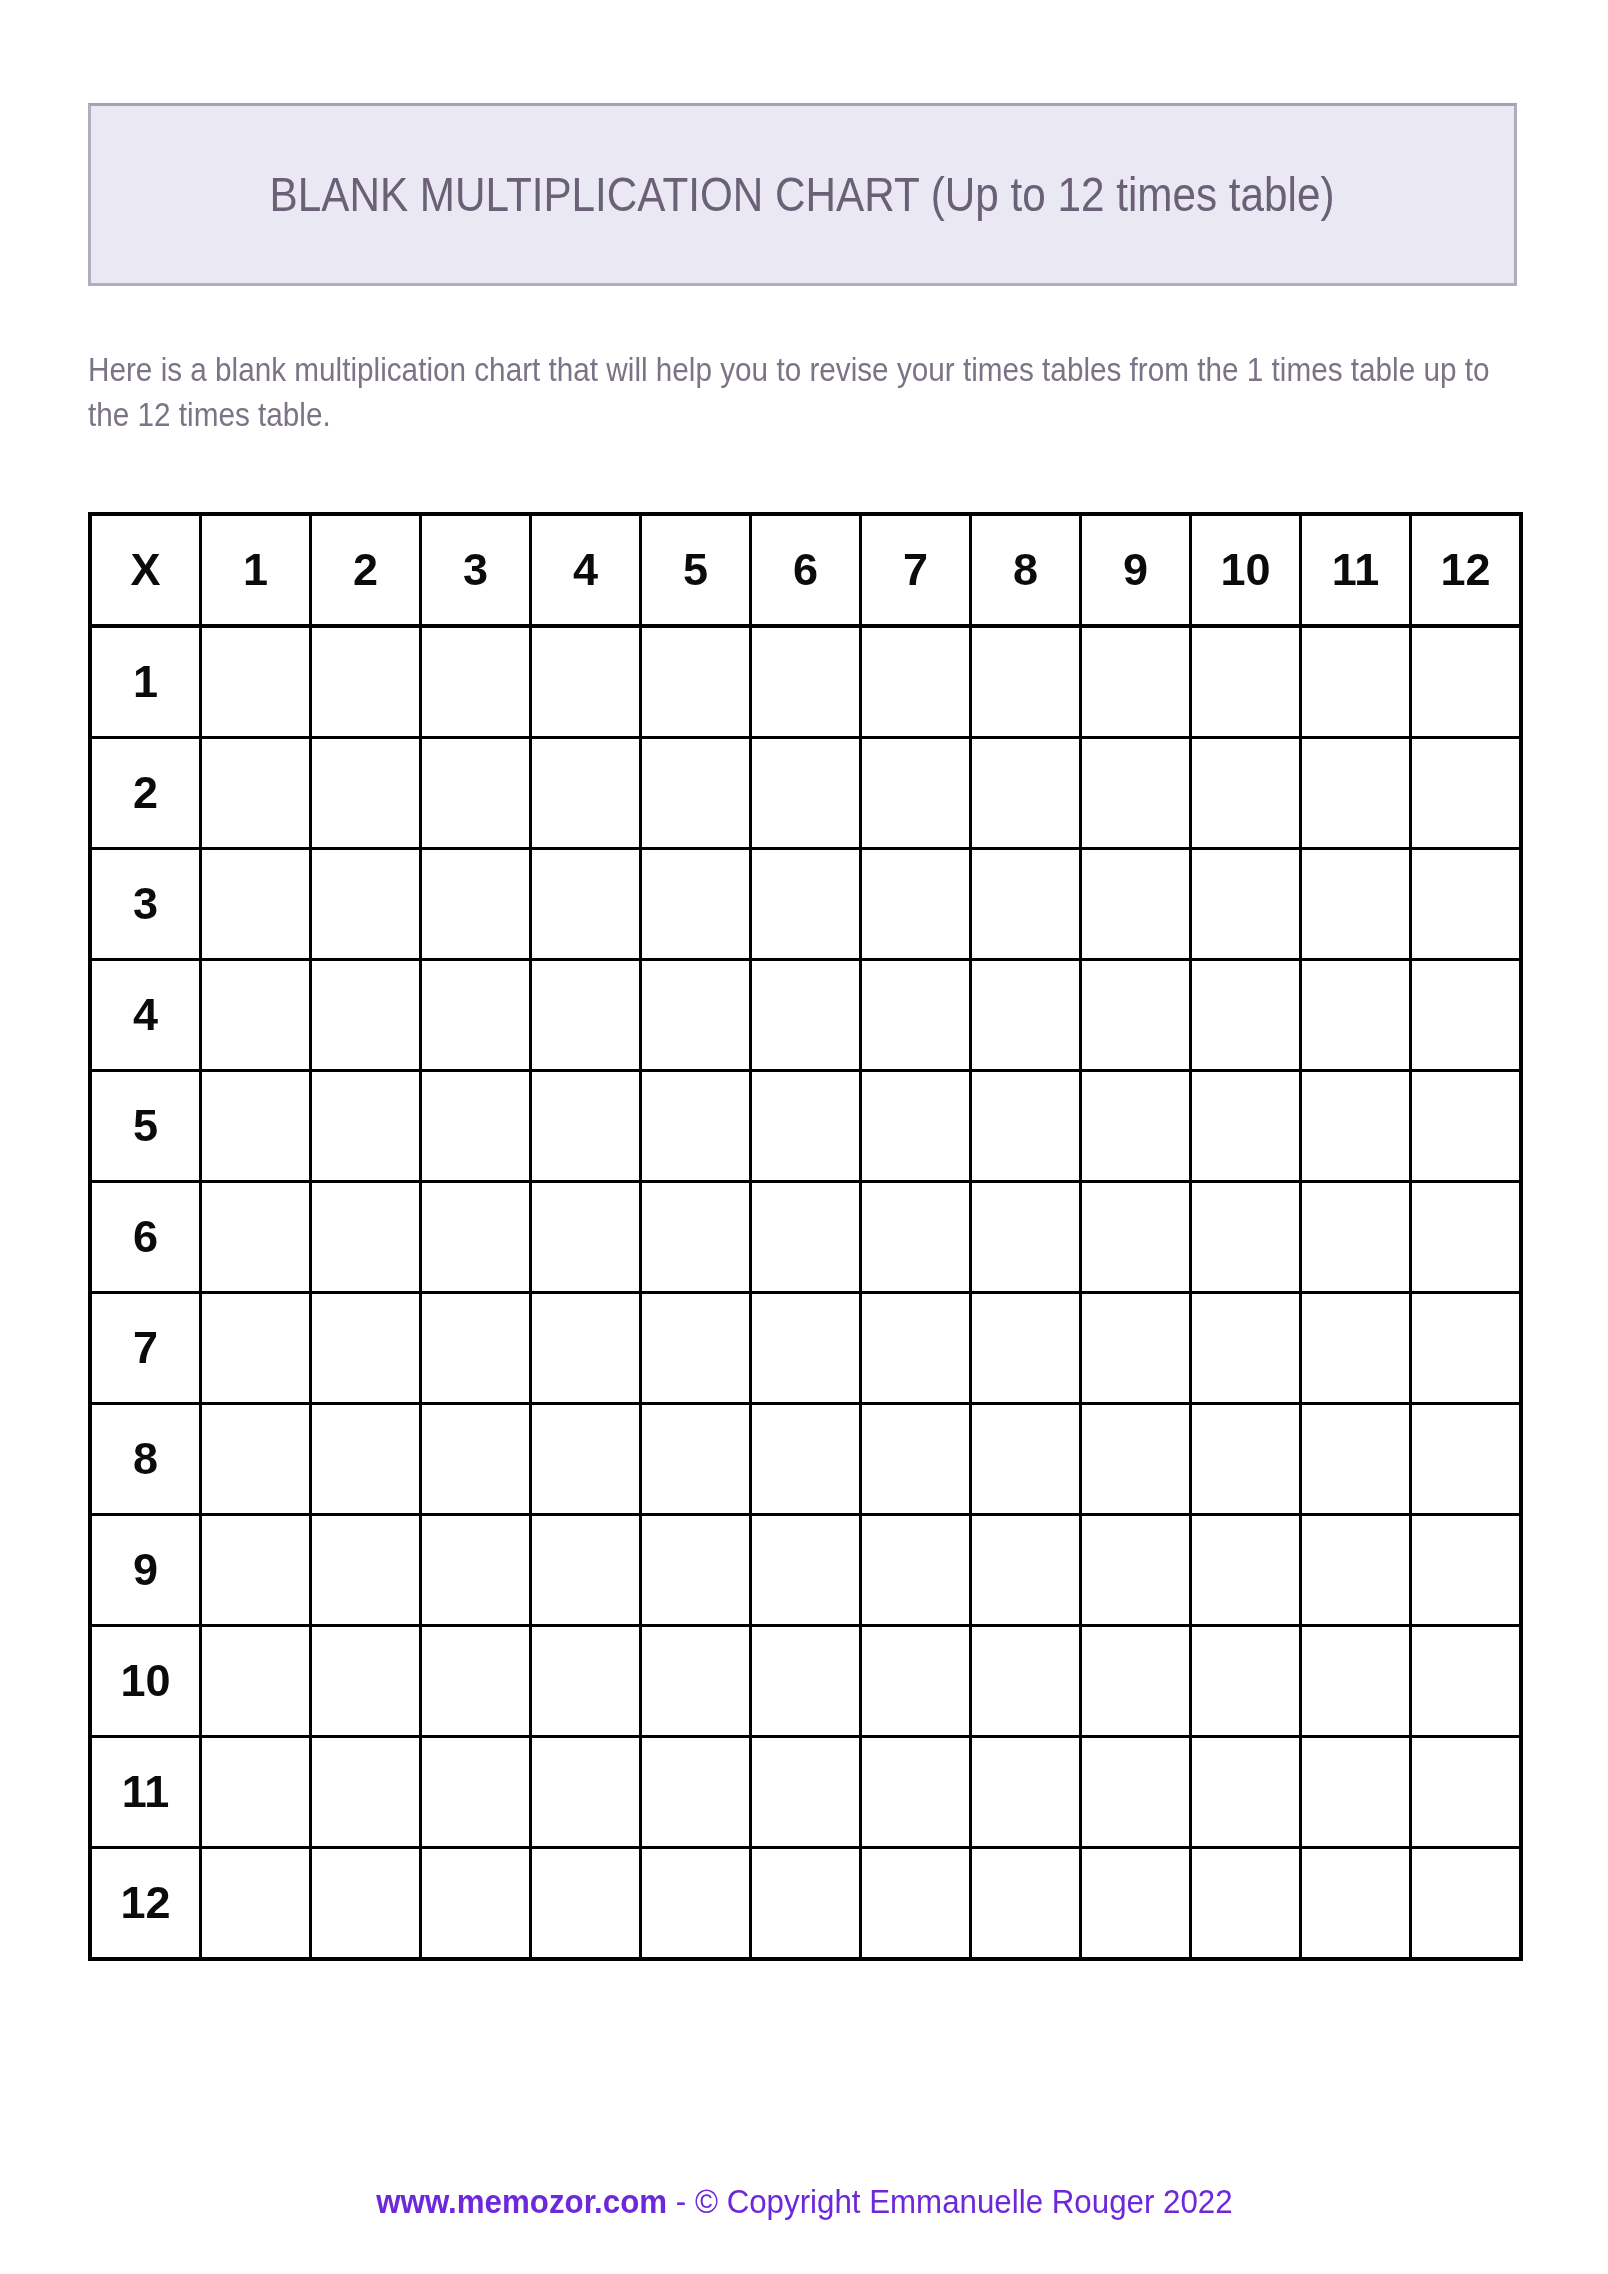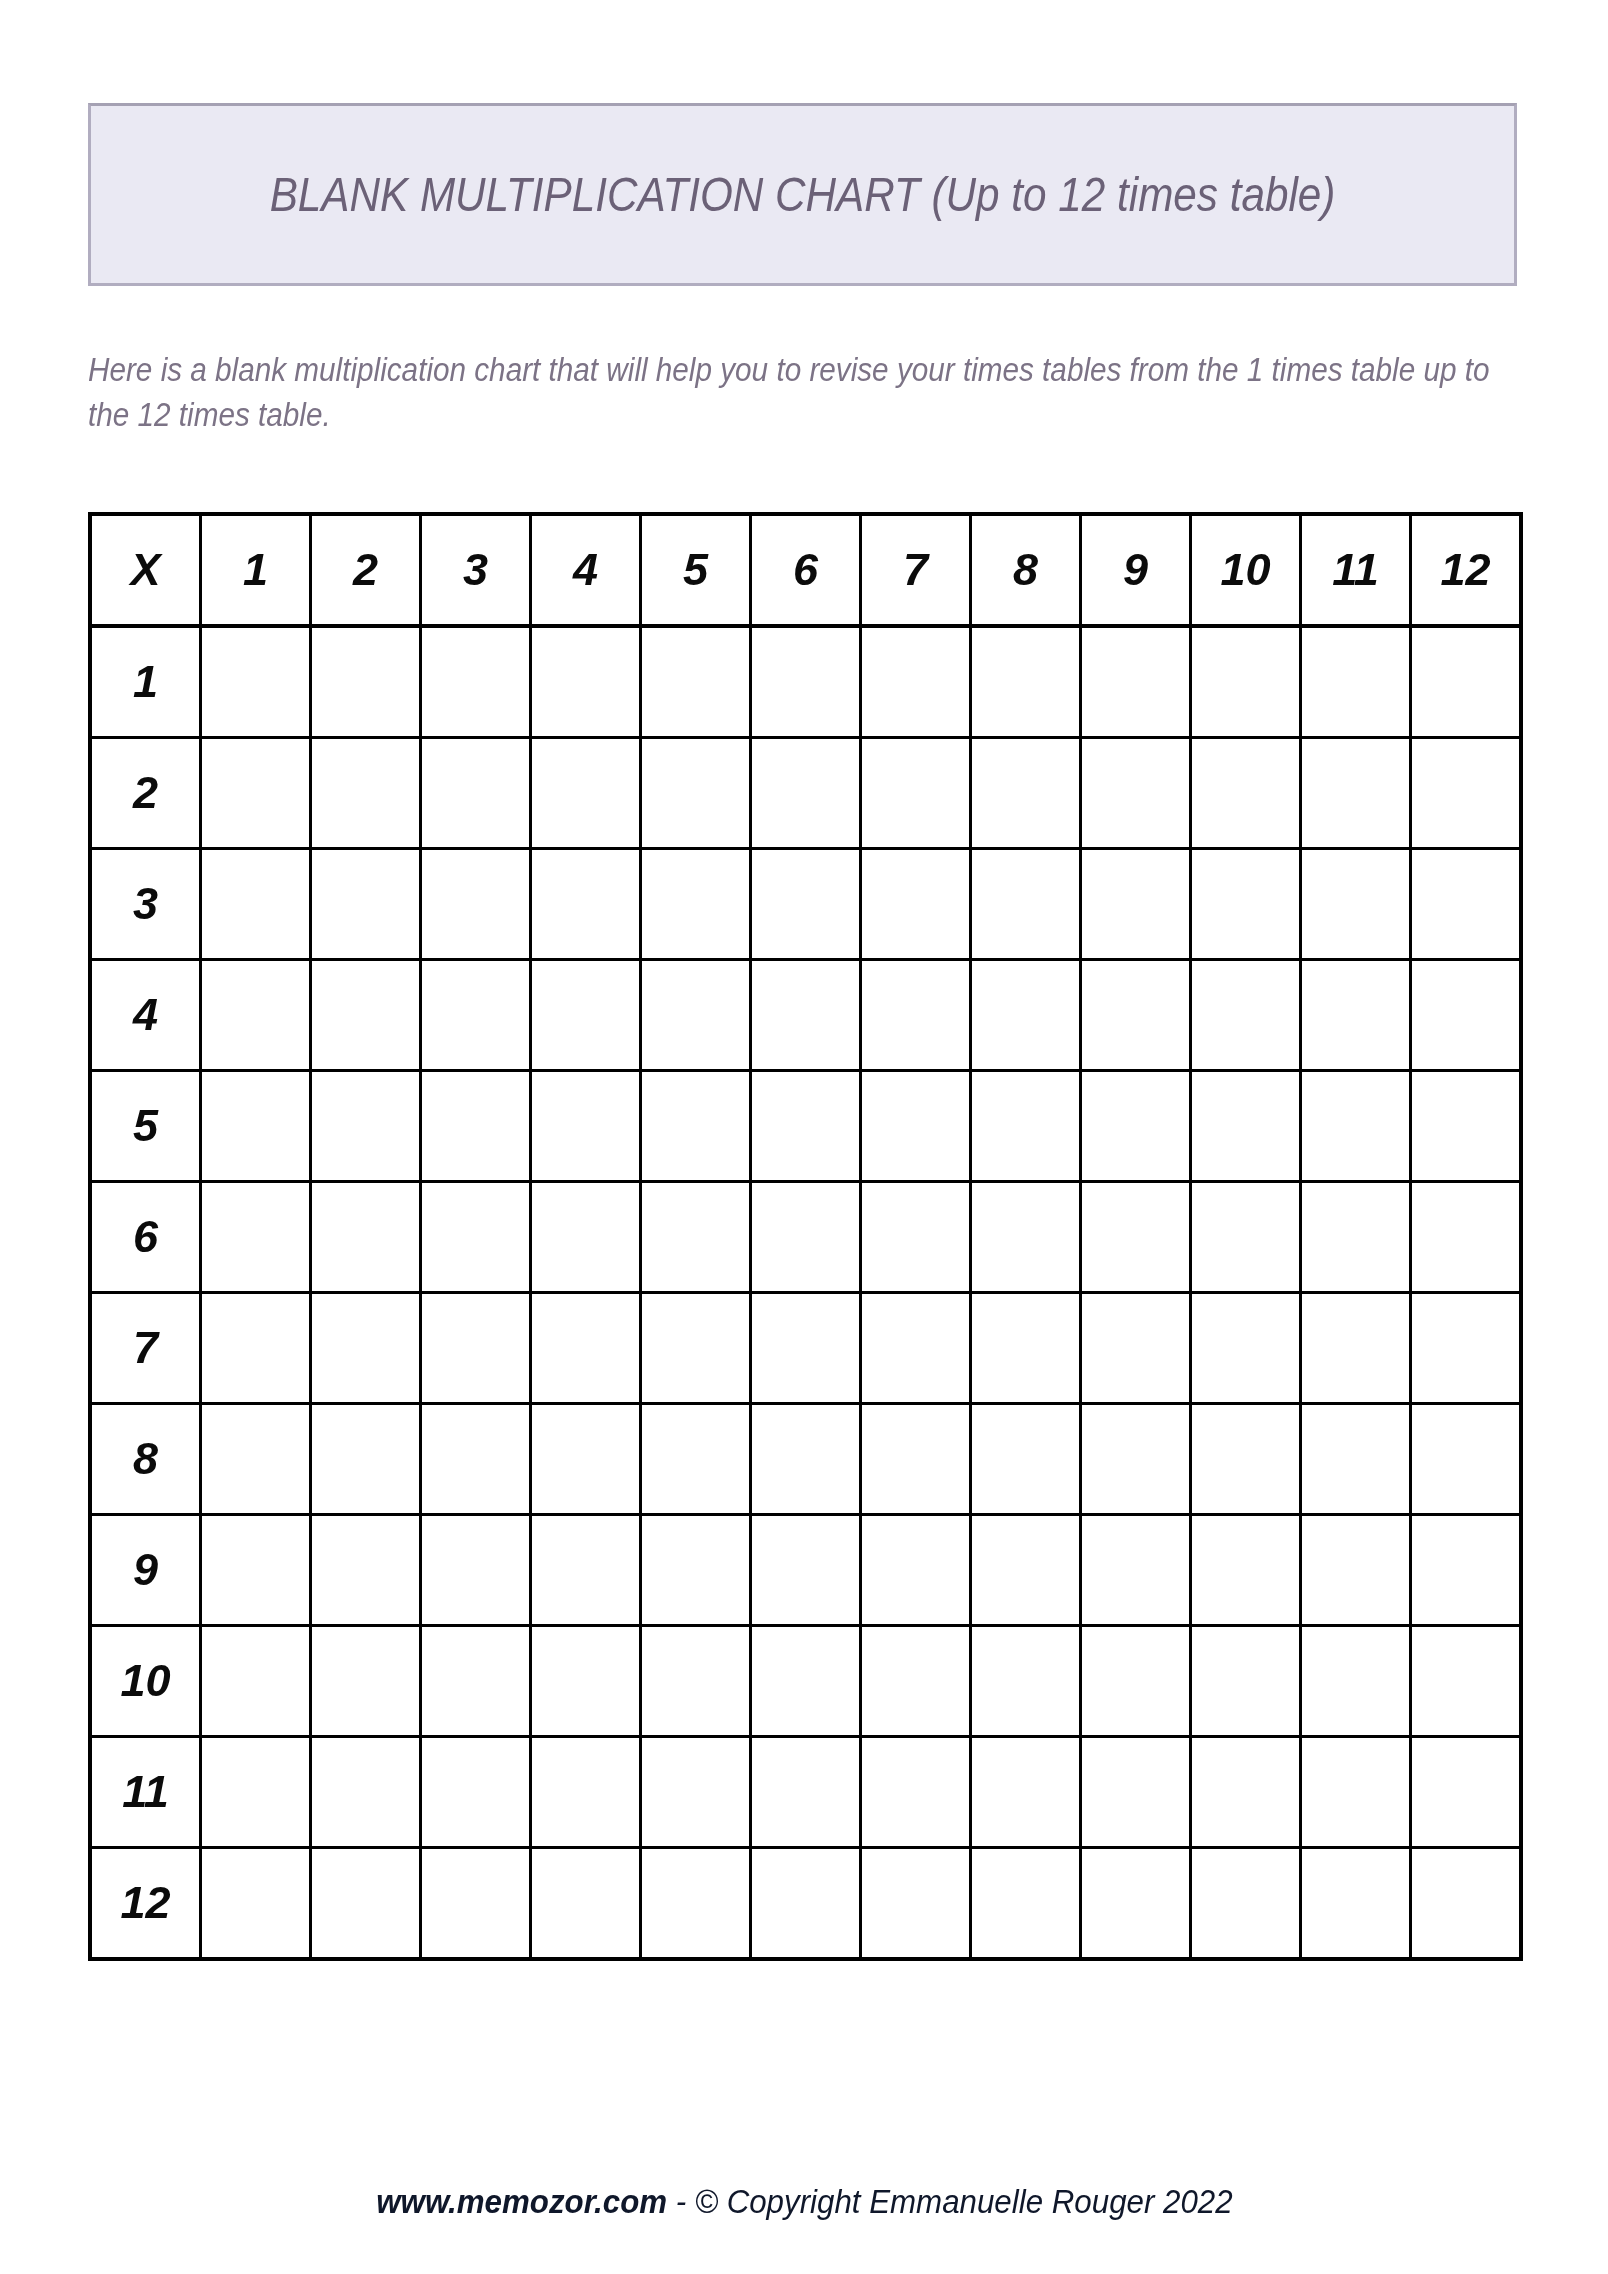--- a/index.html
+++ b/index.html
@@ -7,21 +7,20 @@
     padding: 0;
     background: #ffffff;
     font-family: "Liberation Sans", "DejaVu Sans", sans-serif;
   }
   .page {
     position: relative;
     width: 1608px;
     height: 2274px;
     background: #ffffff;
     overflow: hidden;
-    font-style: italic;
   }
   
   .title-box {
     position: absolute;
     left: 88px;
     top: 103px;
     width: 1429px;
     height: 183px;
     box-sizing: border-box;
     background: #eae9f3;
@@ -86,21 +85,21 @@
     color: #0b0b0b;
   }
   
   .footer {
     position: absolute;
     left: 0;
     top: 2182px;
     width: 100%;
     text-align: center;
     font-size: 34px;
-    color: #0f172a;
+    color: #6d28d9;
   }
   .footer .inner {
     display: inline-block;
     transform: scaleX(0.92);
     transform-origin: center center;
     white-space: nowrap;
   }
   .footer .site {
     font-weight: 700;
   }

